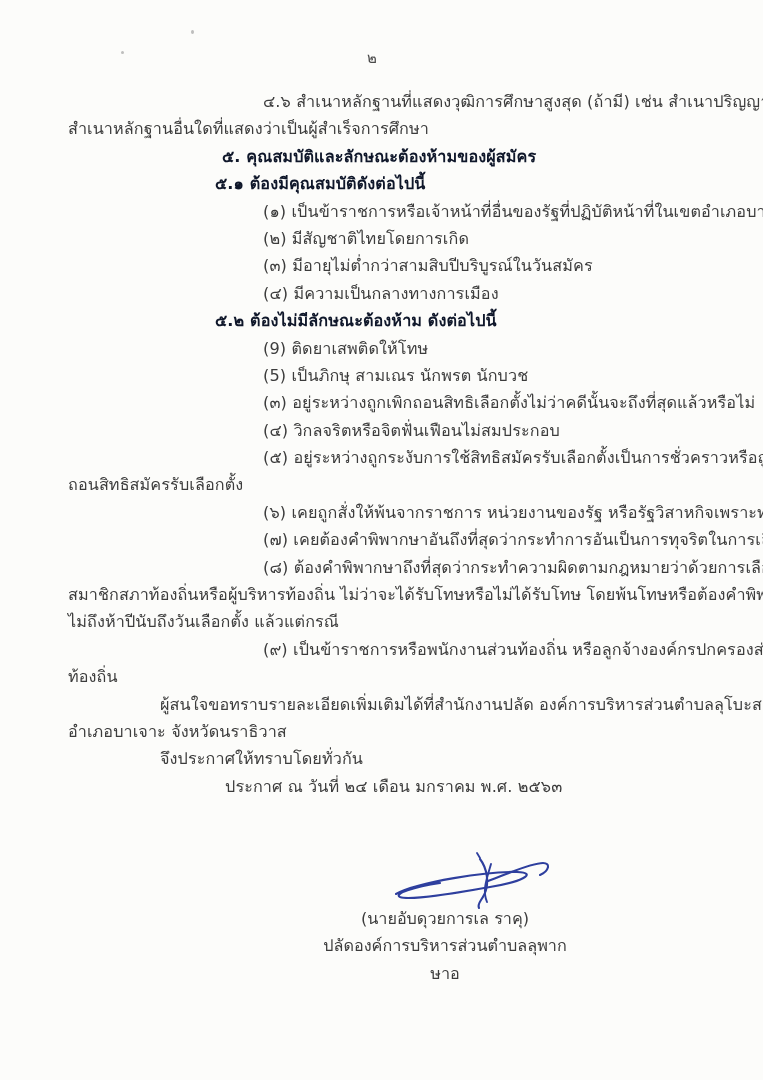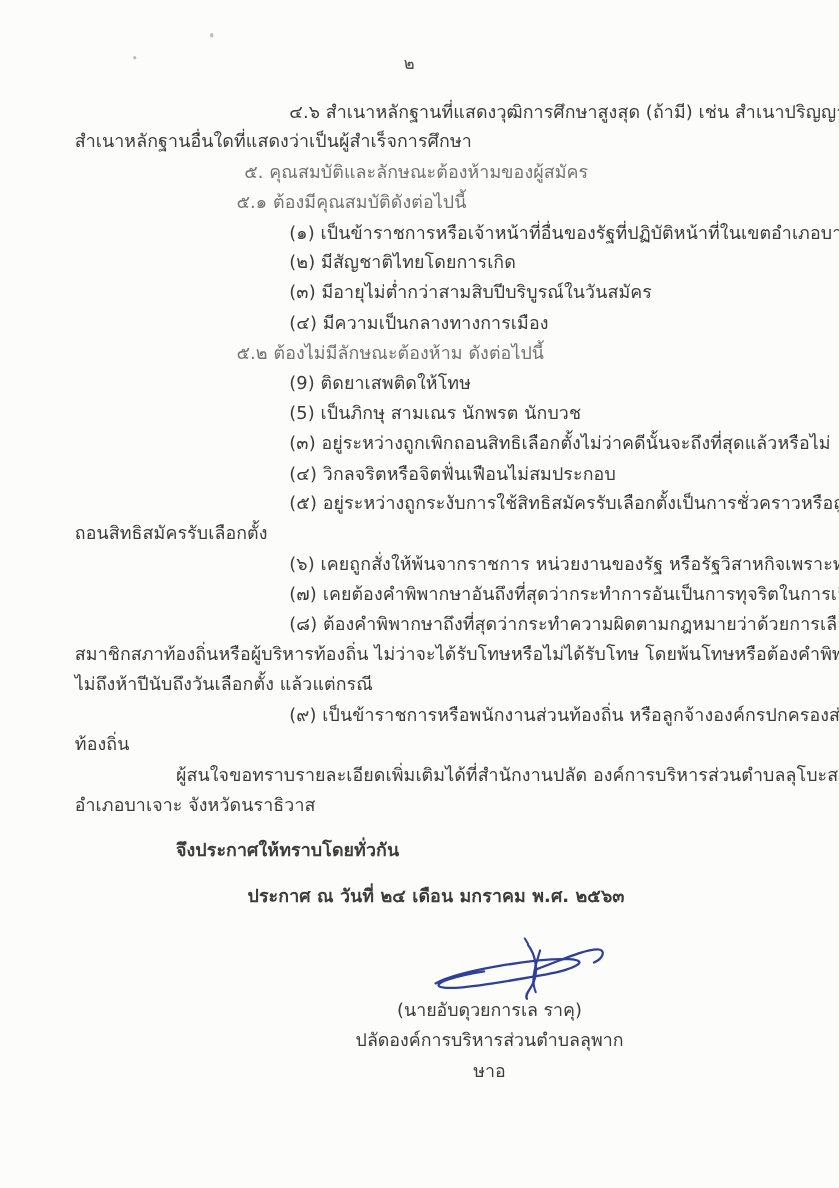--- a/index.html
+++ b/index.html
@@ -27,22 +27,22 @@
   .ln {
     margin: 0; height: 27.4px; line-height: 27.4px;
     font-size: 16.2px; white-space: nowrap; letter-spacing: 0.1px;
   }
   .i0 { padding-left: 0; }
   .i1 { padding-left: 154px; }   
   .i2 { padding-left: 147px; }   
   .i3 { padding-left: 195px; }   
   .i4 { padding-left: 92px; }    
   .i5 { padding-left: 157px; }   
-  .bold { font-weight: normal; color: #737373; }
-  .gap { margin-top: 14px; font-weight: bold; }
+  .bold { font-weight: bold; color: #0f172a; }
+  .gap { margin-top: 0; }
   .sig-block {
     position: absolute; left: 315px; top: 905px; width: 260px;
     text-align: center;
   }
   .sig-line { margin: 0; height: 27.4px; line-height: 27.4px; font-size: 16.2px; }
   .sig-svg { position: absolute; left: 390px; top: 852px; }
 </style>
 </head>
 <body>
 

